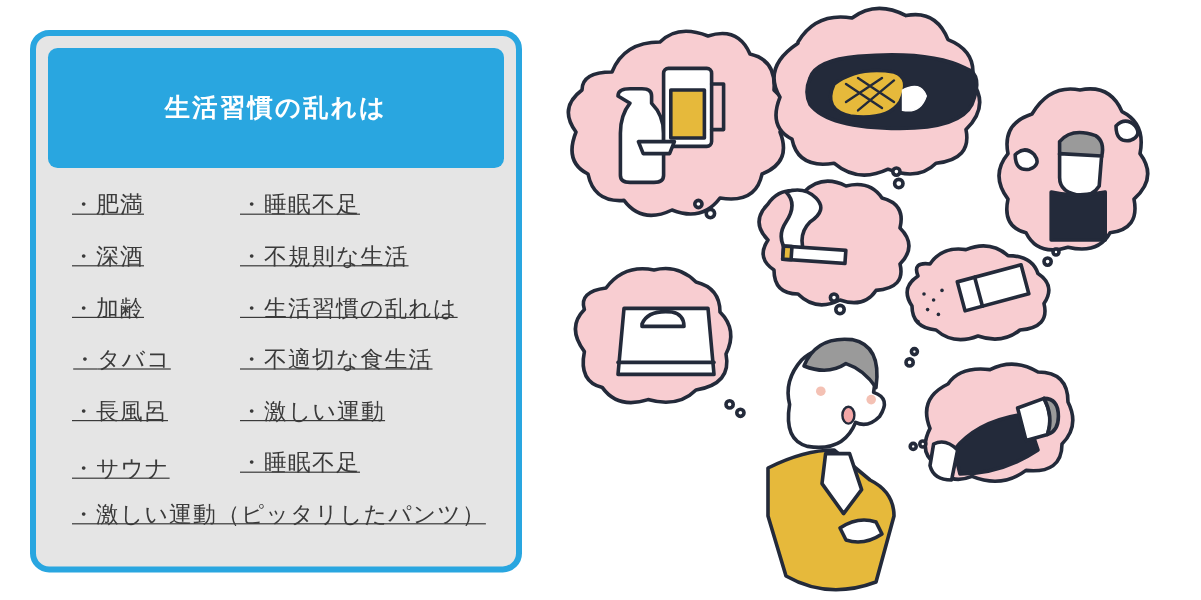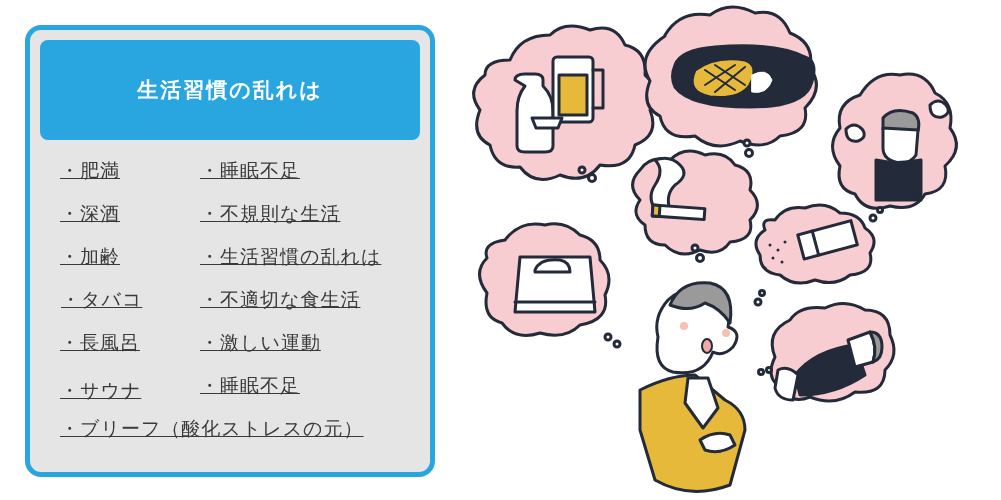--- a/index.html
+++ b/index.html
@@ -29,21 +29,21 @@
     <div class="item" style="left:0;top:86px">加齢</div>
     <div class="item" style="left:1px;top:129px">タバコ</div>
     <div class="item" style="left:0;top:172px">長風呂</div>
     <div class="item" style="left:0;top:220px">サウナ</div>
     <div class="item" style="left:140px;top:0">睡眠不足</div>
     <div class="item" style="left:140px;top:43px">不規則な生活</div>
     <div class="item" style="left:140px;top:86px">生活習慣の乱れは</div>
     <div class="item" style="left:140px;top:129px">不適切な食生活</div>
     <div class="item" style="left:140px;top:172px">激しい運動</div>
     <div class="item" style="left:140px;top:215px">睡眠不足</div>
-    <div class="item" style="left:0;top:258px">ブリーフ（酸化ストレスの元）</div>
+    <div class="item" style="left:0;top:258px">激しい運動（ピッタリしたパンツ）</div>
   </div>
 </div>
 
 <svg class="art" width="1001" height="500" viewBox="0 0 1001 500" stroke="#232a3a" stroke-width="3" stroke-linejoin="round" stroke-linecap="round">
   <defs>
     <filter id="n"></filter>
   </defs>
 
   <g>
     <path fill="#f8cdd1" d="M510 60 q10-25 40-25 q15-15 40-5 q25-8 35 15 q22 5 20 30 q18 15 5 35 q10 25-15 35 q-5 25-35 20 q-15 20-40 10 q-25 12-40-8 q-25 2-30-22 q-20-10-10-35 q-15-20 5-35 q0-15 25-15 z"></path>

